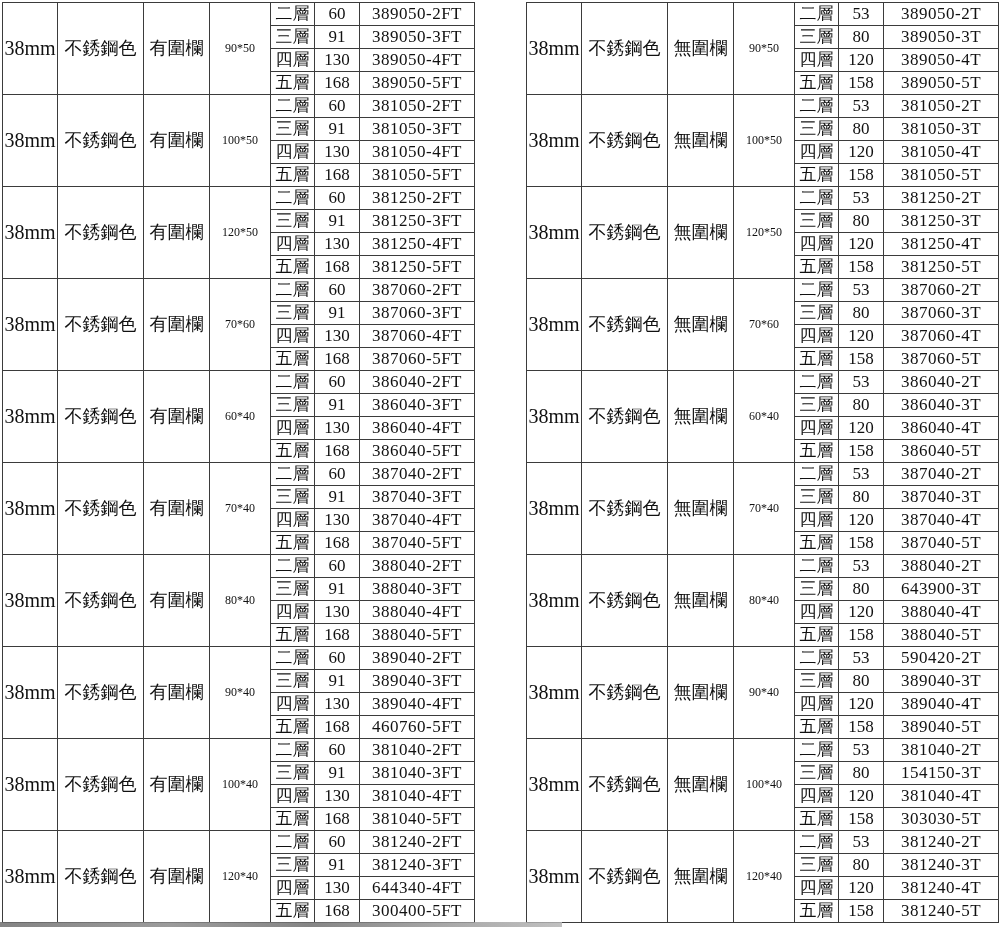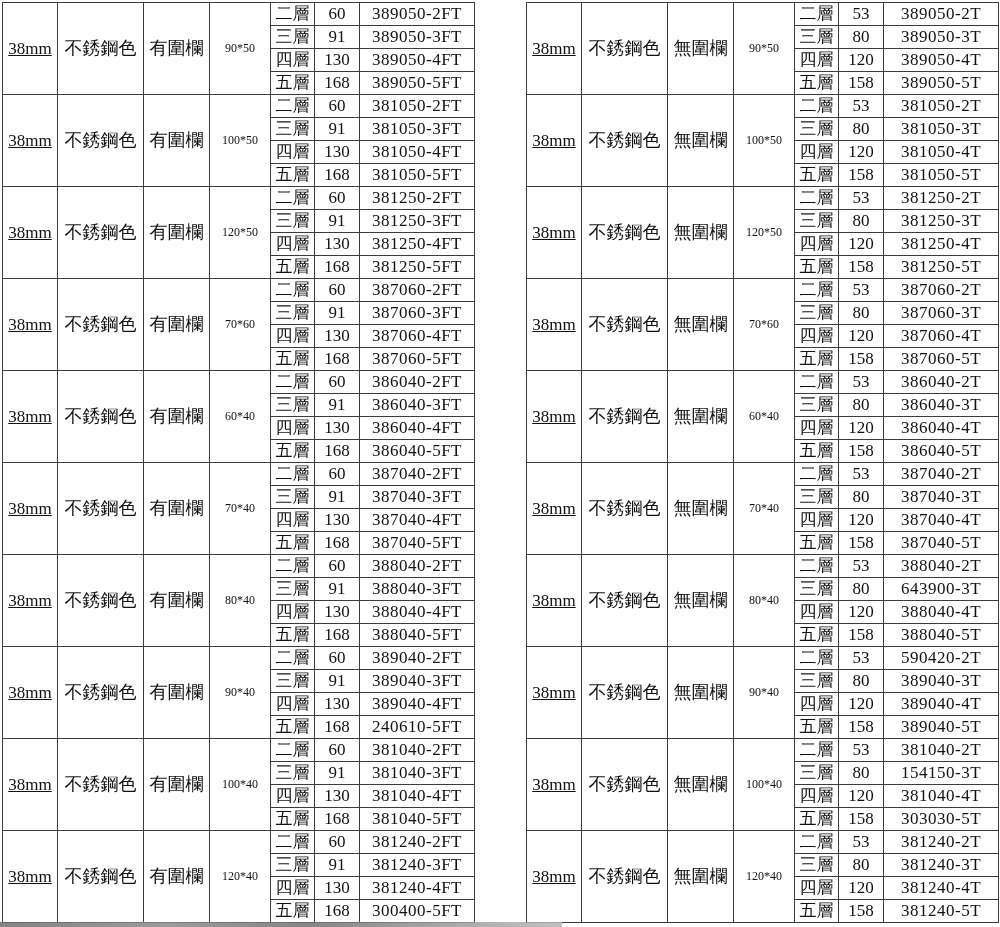--- a/index.html
+++ b/index.html
@@ -24,21 +24,21 @@
     border: 1px solid #3b3b3b;
     text-align: center;
     vertical-align: middle;
     padding: 0;
     height: 22px;
     line-height: 1.05;
     overflow: hidden;
     white-space: nowrap;
   }
   td.main  { font-size: 18px; }
-  td.thick { font-size: 17px; text-decoration: underline; }
+  td.thick { font-size: 20px; }
   td.size  { font-size: 12px; }
   td.tier  { font-size: 17px; }
   td.price { font-size: 17px; }
   td.code  { font-size: 17px; letter-spacing: 0.5px; }
   col.c-thick { width: 55px; }
   col.c-color { width: 86px; }
   col.c-fence { width: 66px; }
   col.c-size  { width: 61px; }
   col.c-tier  { width: 44px; }
   col.c-price { width: 45px; }
@@ -251,21 +251,21 @@
           <td class="code">389040-3FT</td>
         </tr>
         <tr>
           <td class="tier">四層</td>
           <td class="price">130</td>
           <td class="code">389040-4FT</td>
         </tr>
         <tr>
           <td class="tier">五層</td>
           <td class="price">168</td>
-          <td class="code">240610-5FT</td>
+          <td class="code">460760-5FT</td>
         </tr>
         <tr>
           <td rowspan="4" class="main thick">38mm</td>
           <td rowspan="4" class="main">不銹鋼色</td>
           <td rowspan="4" class="main">有圍欄</td>
           <td rowspan="4" class="main size">100*40</td>
           <td class="tier">二層</td>
           <td class="price">60</td>
           <td class="code">381040-2FT</td>
         </tr>
@@ -294,21 +294,21 @@
           <td class="code">381240-2FT</td>
         </tr>
         <tr>
           <td class="tier">三層</td>
           <td class="price">91</td>
           <td class="code">381240-3FT</td>
         </tr>
         <tr>
           <td class="tier">四層</td>
           <td class="price">130</td>
-          <td class="code">381240-4FT</td>
+          <td class="code">644340-4FT</td>
         </tr>
         <tr>
           <td class="tier">五層</td>
           <td class="price">168</td>
           <td class="code">300400-5FT</td>
         </tr>
       </tbody>
   </table>
 
   <table class="price-table" id="table-right">

